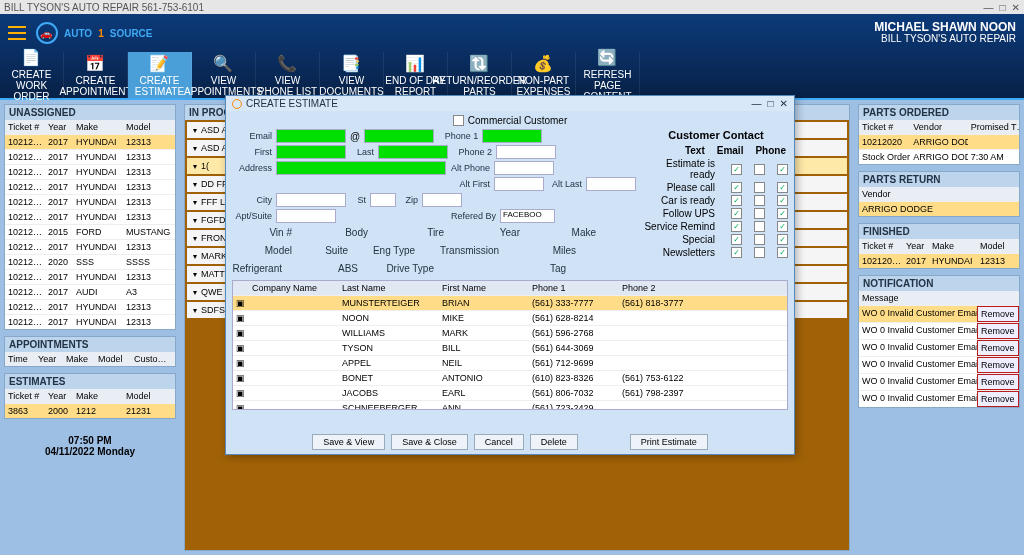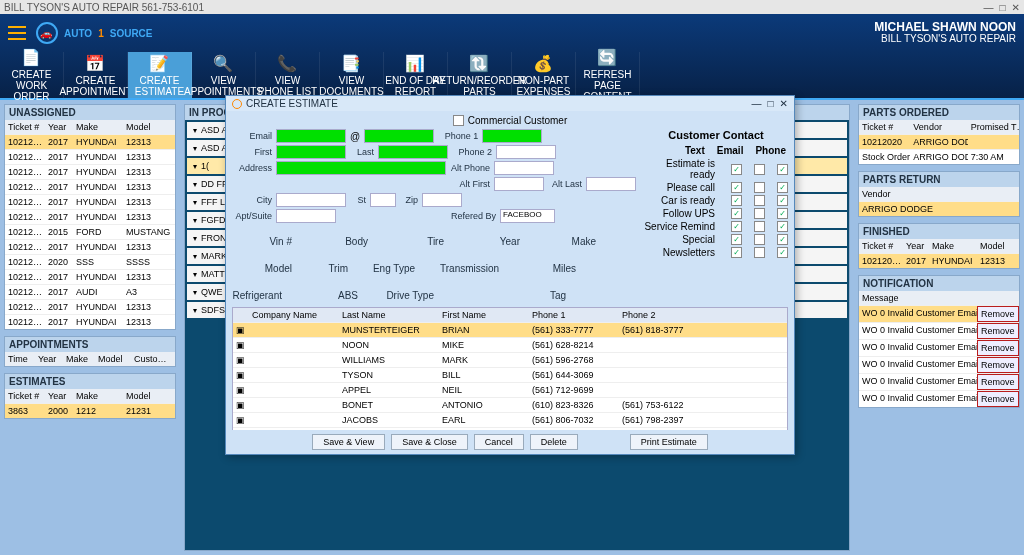--- a/index.html
+++ b/index.html
@@ -15,21 +15,21 @@
   .user{margin-left:auto;text-align:right;font-size:10px;line-height:12px}
   .user .u1{font-size:12px;font-weight:600}
   .toolbar{height:48px;background:linear-gradient(#0a2f63,#072147);display:flex;border-bottom:2px solid #3fa9f5}
   .tbtn{width:64px;display:flex;flex-direction:column;align-items:center;justify-content:center;color:#fff;font-size:7px;text-align:center;gap:2px;border-right:1px solid rgba(255,255,255,.08)}
   .tbtn .ic{font-size:16px}
   .tbtn.hi{background:#4a9fd8}
   .workspace{position:absolute;left:0;right:0;top:100px;bottom:0;background:#9dbfe4;display:flex}
   .leftcol{width:180px;padding:4px;display:flex;flex-direction:column;gap:6px;overflow:hidden}
   .midcol{flex:1;padding:4px;position:relative}
   .rightcol{width:170px;padding:4px;display:flex;flex-direction:column;gap:6px;overflow:hidden}
-  .panel{background:#0c4a6e;border:1px solid #88a8ca}
+  .panel{background:#a16207;border:1px solid #88a8ca}
   .phead{background:#bcd4ec;padding:2px 4px;font-weight:600;color:#234;font-size:10px}
   .grid{background:#fff}
   .ghead{display:flex;background:#e9eef5}
   .ghead div,.grow div{padding:2px 3px;font-size:9px;white-space:nowrap;overflow:hidden}
   .grow{display:flex;border-top:1px solid #eee}
   .grow.sel{background:#ffdd88}
   .timefoot{text-align:center;font-weight:700;font-size:12px;margin-top:10px}
   .accitem{background:#f5f5f5;margin:2px;padding:3px 6px;font-size:9px;display:flex;align-items:center;gap:4px}
   .accitem::before{content:"▾";font-size:8px}
   .accitem.hi{background:#ffe9a8}
@@ -254,20 +254,24 @@
             <div style="width:50px">Model</div>
           </div>
           <div class="grow sel">
             <div style="width:40px">3863</div>
             <div style="width:28px">2000</div>
             <div style="width:50px">1212</div>
             <div style="width:50px">21231</div>
           </div>
         </div>
     </div>
+    <div class="timefoot">
+      <div>07:50  PM</div>
+      <div>04/11/2022 Monday</div>
+    </div>
   </div>
 
   <div class="midcol">
     <div class="panel" style="height:100%">
       <div class="phead">IN PROGRESS</div>
       <div id="inprog">
           <div class="accitem">ASD A…</div>
           <div class="accitem">ASD A…</div>
           <div class="accitem hi">1(</div>
           <div class="accitem">DD FF</div>
@@ -337,28 +341,28 @@
                 <div class="flbl" style="width:18px">Zip</div>
                 <div class="finp" style="width:40px"></div>
               </div>
             <div class="frow">
                 <div class="flbl" style="width:40px">Apt/Suite</div>
                 <div class="finp" style="width:60px"></div>
                 <div style="width:106px"></div>
                 <div class="flbl" style="width:46px">Refered By</div>
                 <div class="finp" style="width:55px;font-size:8px;padding-left:2px">FACEBOO</div>
               </div>
-            <div style="display:flex;flex-wrap:wrap;gap:16px 16px;margin-top:13px;font-size:9px;color:#234">
+            <div style="display:flex;flex-wrap:wrap;gap:7px 16px;margin-top:4px;font-size:9px;color:#234">
               <div style="width:60px;text-align:right">Vin #</div>
                 <div style="width:60px;text-align:right">Body</div>
                 <div style="width:60px;text-align:right">Tire</div>
               <div style="width:60px;text-align:right">Year</div>
                 <div style="width:60px;text-align:right">Make</div>
                 <div style="width:60px;text-align:right">Model</div>
-                <div style="width:40px;text-align:right">Trim</div>
+                <div style="width:40px;text-align:right">Suite</div>
               <div style="width:60px;text-align:center">Eng Type</div>
                 <div style="width:60px;text-align:left">Transmission</div>
                 <div style="width:60px;text-align:right">Miles</div>
                 <div style="width:50px;text-align:right">Refrigerant</div>
               <div style="width:60px;text-align:right">ABS</div>
                 <div style="width:60px;text-align:right">Drive Type</div>
                 <div style="width:60px"></div>
                 <div style="width:40px;text-align:right">Tag</div>
             </div>
           </div>

